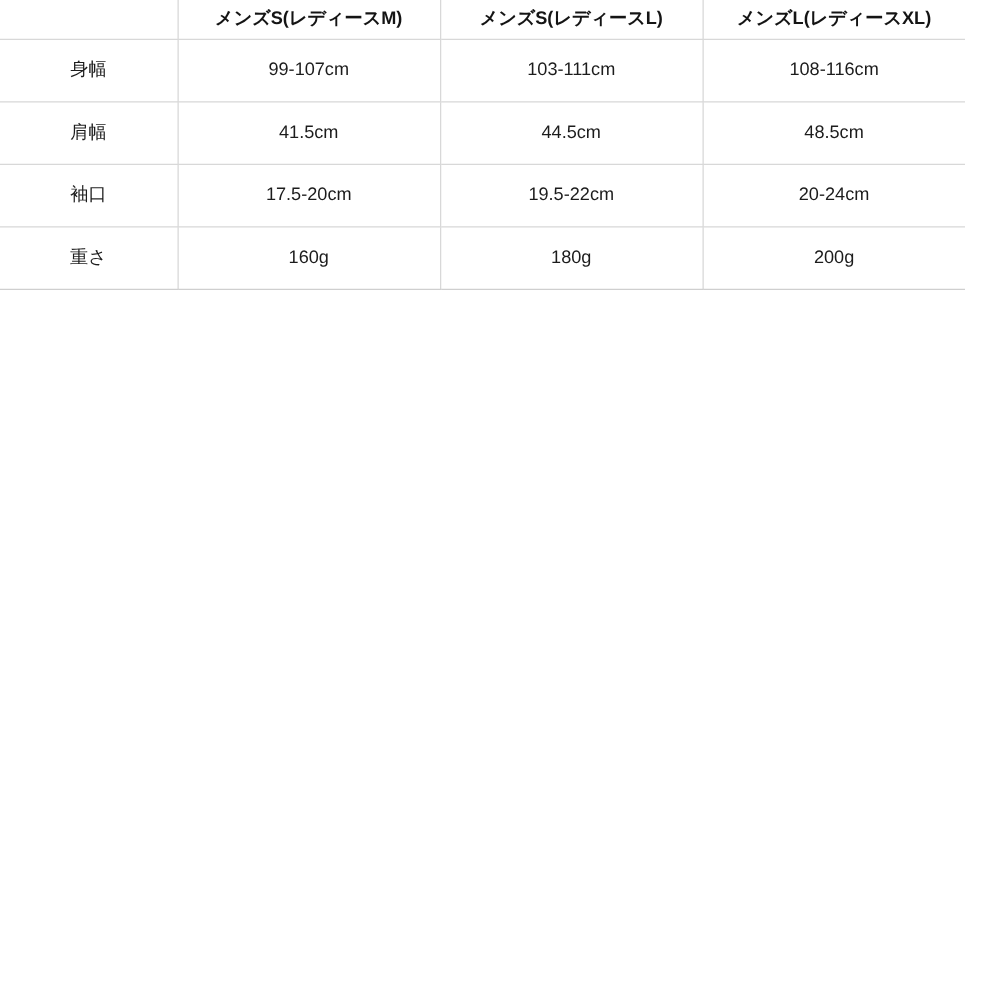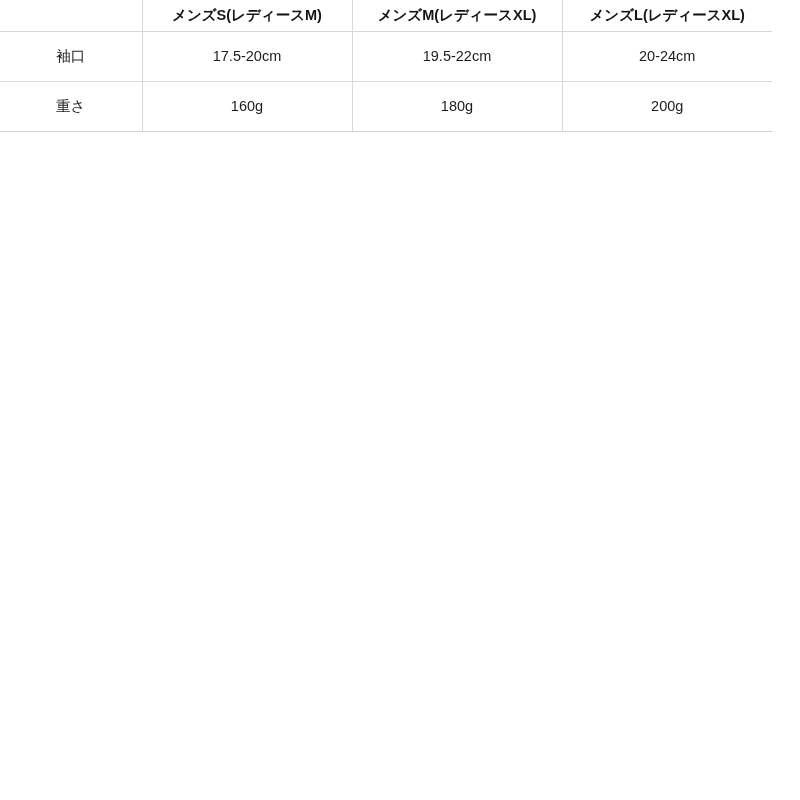--- a/index.html
+++ b/index.html
@@ -84,25 +84,37 @@
     <colgroup>
       <col class="c0">
         <col class="c1">
         <col class="c2">
         <col class="c3">
     </colgroup>
     <thead>
       <tr>
         <th class="corner-cell"></th>
         <th>メンズS(レディースM)</th>
-        <th>メンズM(レディースXL)</th>
+        <th>メンズS(レディースL)</th>
         <th>メンズL(レディースXL)</th>
       </tr>
     </thead>
     <tbody>
+      <tr>
+        <th class="row-head">身幅</th>
+        <td>99-107cm</td>
+        <td>103-111cm</td>
+        <td>108-116cm</td>
+      </tr>
+      <tr>
+        <th class="row-head">肩幅</th>
+        <td>41.5cm</td>
+        <td>44.5cm</td>
+        <td>48.5cm</td>
+      </tr>
       <tr>
         <th class="row-head">袖口</th>
         <td>17.5-20cm</td>
         <td>19.5-22cm</td>
         <td>20-24cm</td>
       </tr>
       <tr>
         <th class="row-head">重さ</th>
         <td>160g</td>
         <td>180g</td>

